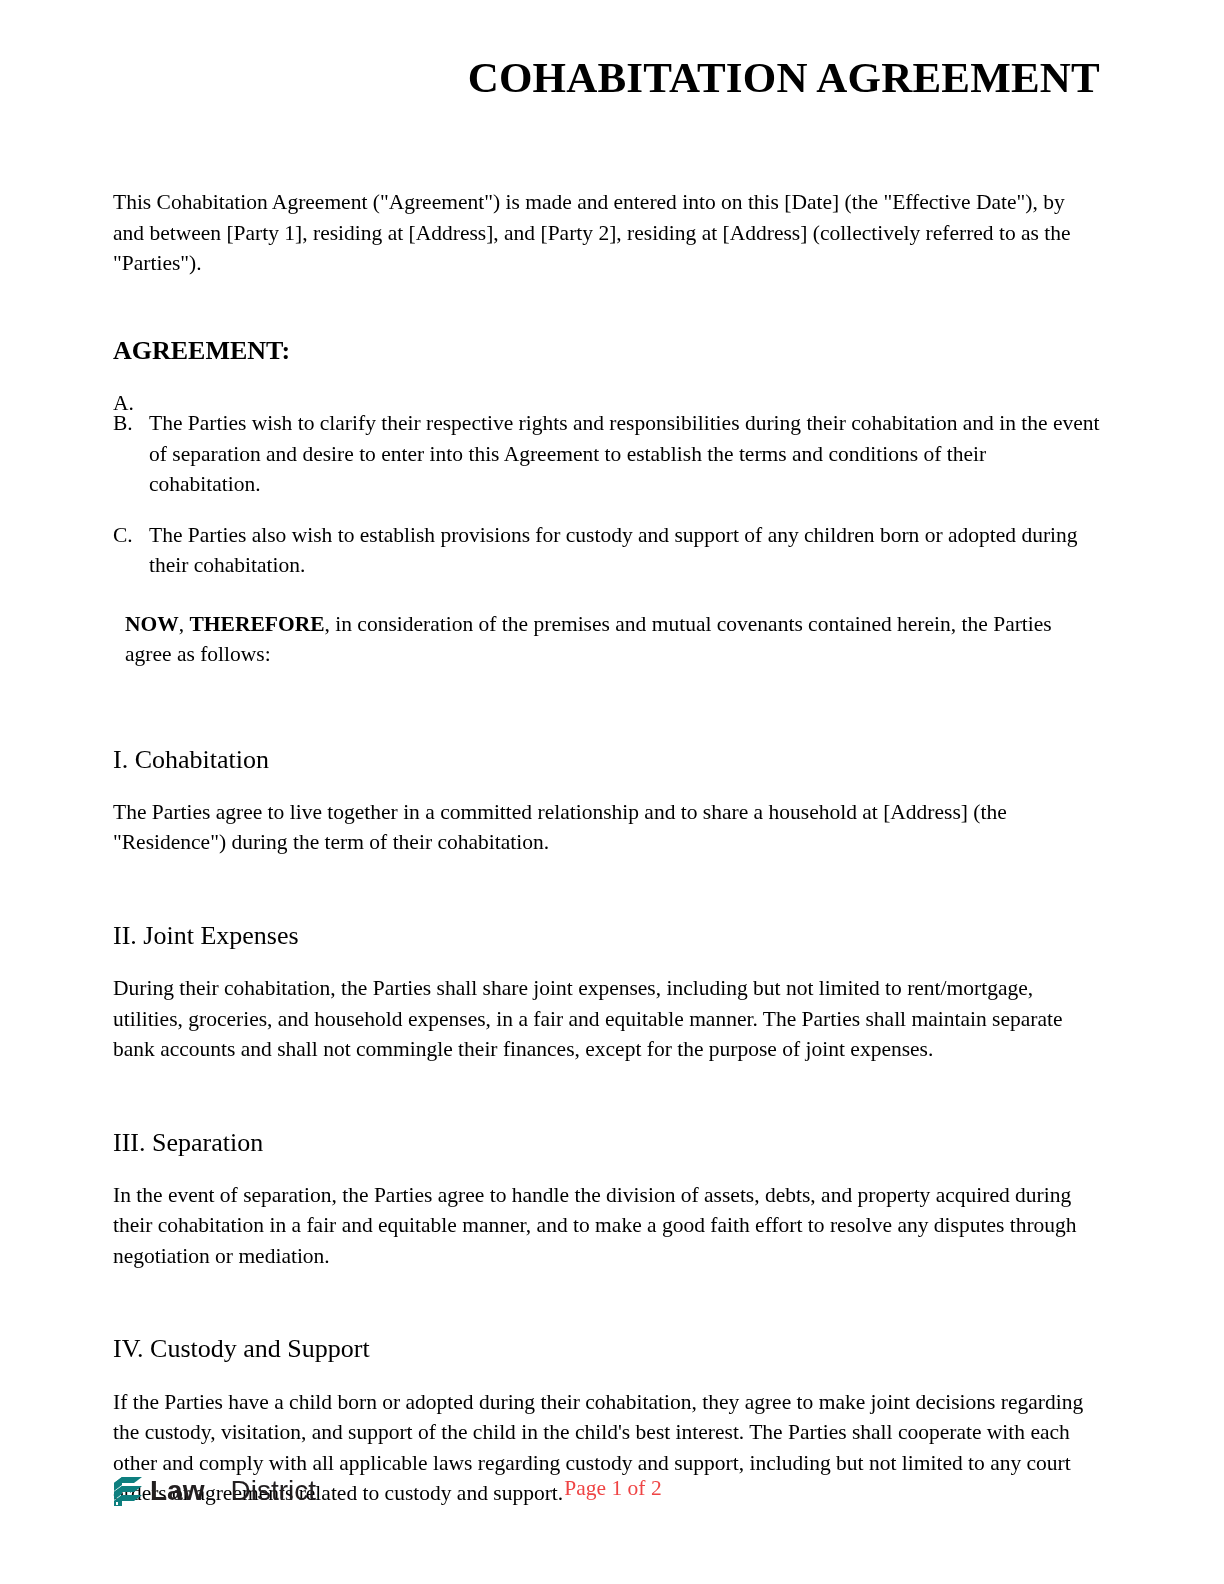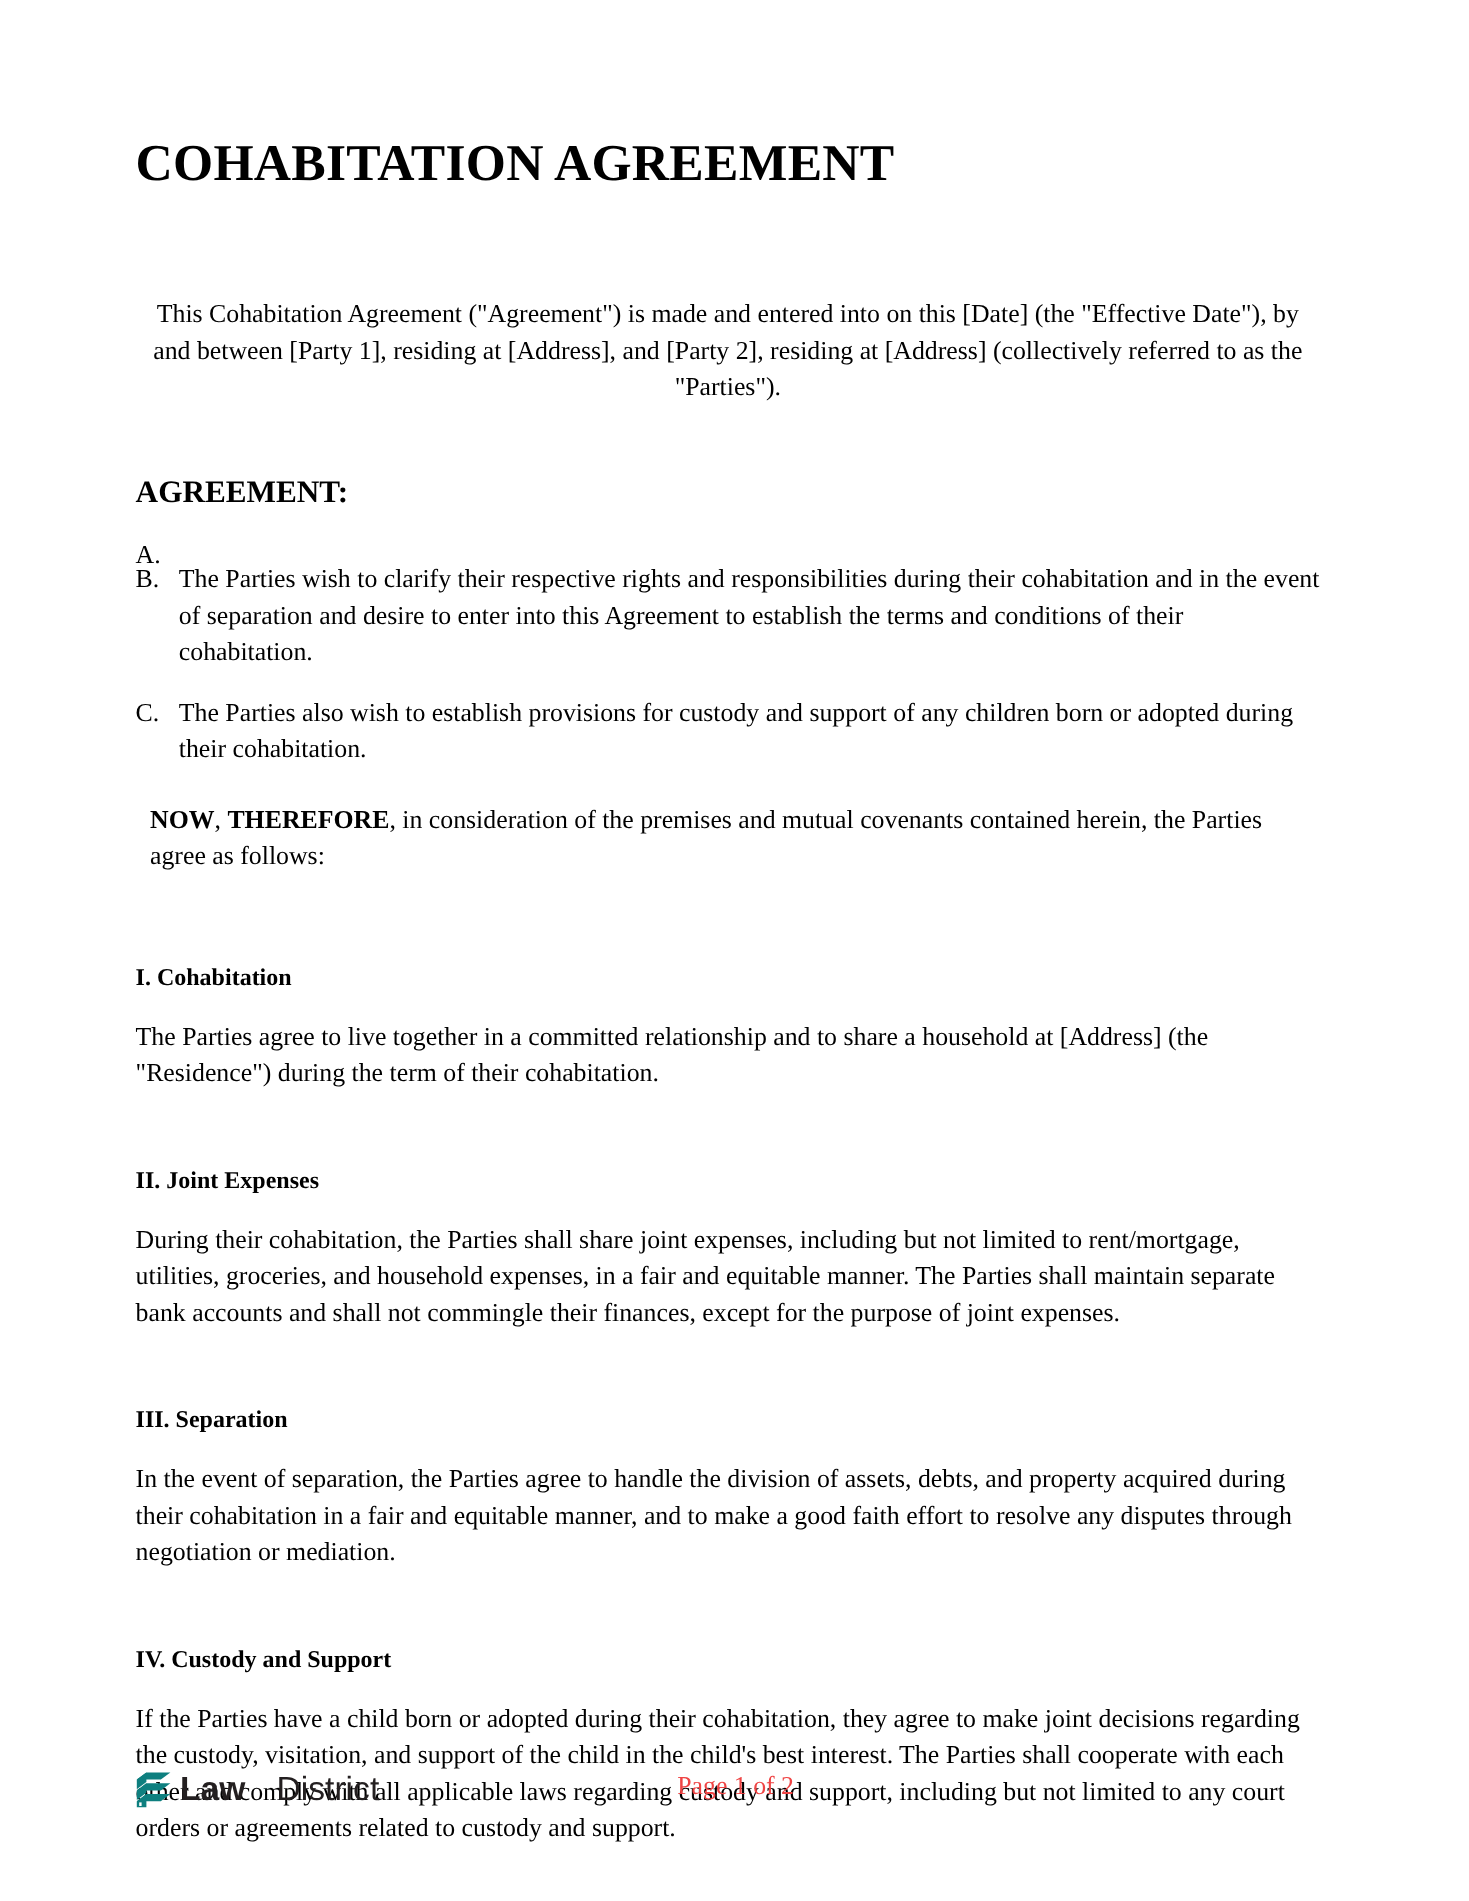--- a/index.html
+++ b/index.html
@@ -20,35 +20,35 @@
     overflow: hidden;
   }
   .content {
     position: absolute;
     left: 113px;
     top: 0;
     width: 987px;
   }
 
   .doc-title {
-    text-align: left;
+    text-align: right;
     font-size: 43px;
     font-weight: bold;
     letter-spacing: 0.2px;
     line-height: 1.1;
     margin: 0;
-    padding-top: 113px;
+    padding-top: 54px;
   }
 
   .intro-para {
     font-size: 21.5px;
     line-height: 1.42;
     margin: 0;
     padding-top: 86px;
-    text-align: center;
+    text-align: left;
   }
 
   .recitals-heading {
     font-size: 26px;
     font-weight: bold;
     margin: 0;
     padding-top: 56px;
     line-height: 1.2;
   }
 
@@ -76,22 +76,22 @@
     line-height: 1.42;
     margin: 12px;
     padding-top: 8px;
   }
   .now-therefore b { font-weight: bold; }
 
   .section {
     margin: 0;
   }
   .section-heading {
-    font-size: 20px;
-    font-weight: bold;
+    font-size: 26px;
+    font-weight: normal;
     line-height: 1.2;
     margin: 0;
     padding-top: 62px;
   }
   .section-body {
     font-size: 21.5px;
     line-height: 1.42;
     margin: 0;
     padding-top: 22px;
     text-align: left;

